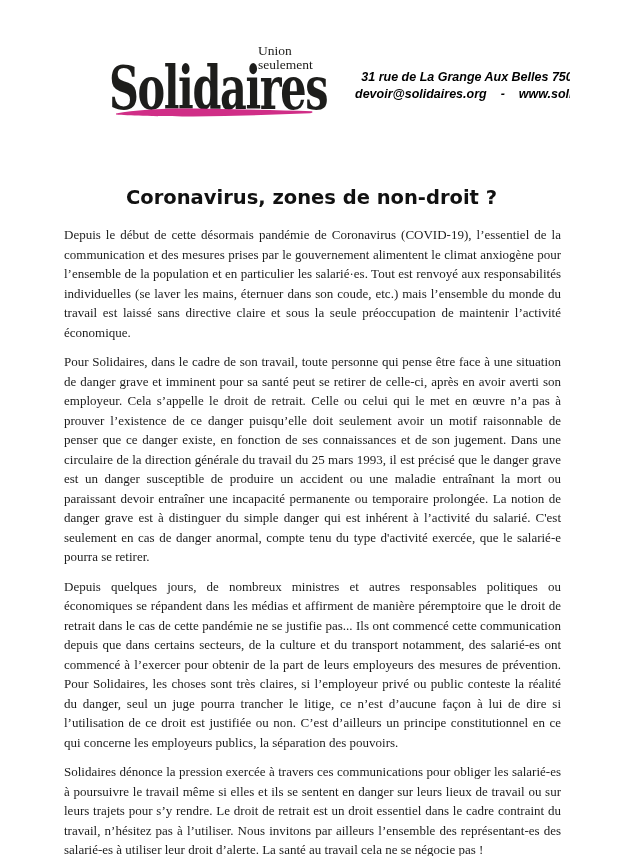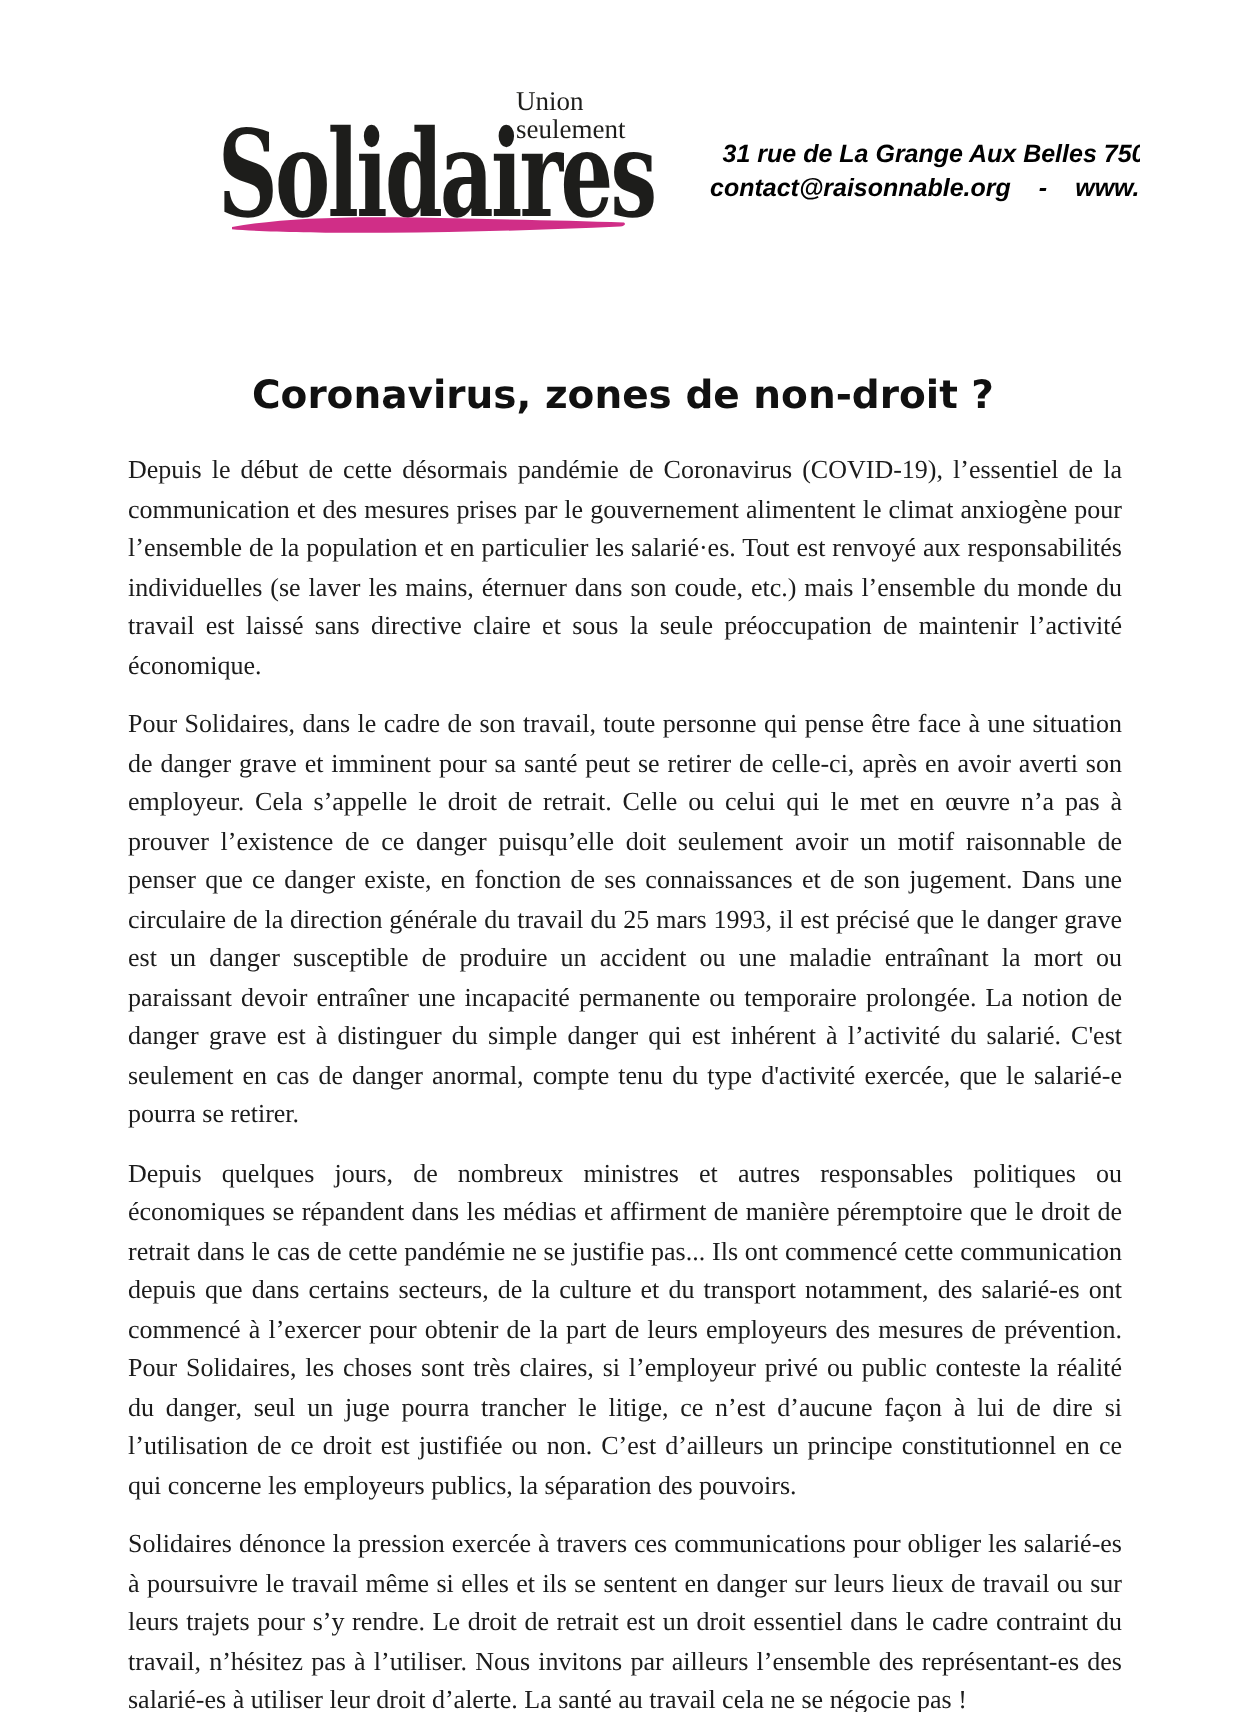--- a/index.html
+++ b/index.html
@@ -79,21 +79,21 @@
         <div>seulement</div>
       </div>
       <div class="logo-wordmark">Solidaires</div>
       <svg class="logo-underline" width="202" height="13" viewBox="0 0 202 13" aria-hidden="true">
         <path d="M3,8.5 C25,4.5 55,3 95,3.8 C135,4.6 170,5.2 199,6.2 C200,7 199.5,7.9 197,8.3 C160,9.9 120,11.2 80,11.4 C48,11.6 16,10.9 3,9.6 Z" fill="#d02e87"></path>
       </svg>
     </div>
 
     <div class="contact">
       <div class="contact-line1">31 rue de La Grange Aux Belles 75010 Paris</div>
-      <div class="contact-line2"><span>contact@raisonnable.org</span><span class="sep">-</span><span>www.solidaires.org</span></div>
+      <div class="contact-line2"><span>devoir@solidaires.org</span><span class="sep">-</span><span>www.solidaires.org</span></div>
     </div>
   </header>
 
   <h1 class="title">Coronavirus, zones de non-droit ?</h1>
 
   <main class="body">
     <p class="para">Depuis le début de cette désormais pandémie de Coronavirus (COVID-19), l’essentiel de la communication et des mesures prises par le gouvernement alimentent le climat anxiogène pour l’ensemble de la population et en particulier les salarié·es. Tout est renvoyé aux responsabilités individuelles (se laver les mains, éternuer dans son coude, etc.) mais l’ensemble du monde du travail est laissé sans directive claire et sous la seule préoccupation de maintenir l’activité économique.</p>
     <p class="para">Pour Solidaires, dans le cadre de son travail, toute personne qui pense être face à une situation de danger grave et imminent pour sa santé peut se retirer de celle-ci, après en avoir averti son employeur. Cela s’appelle le droit de retrait. Celle ou celui qui le met en œuvre n’a pas à prouver l’existence de ce danger puisqu’elle doit seulement avoir un motif raisonnable de penser que ce danger existe, en fonction de ses connaissances et de son jugement. Dans une circulaire de la direction générale du travail du 25 mars 1993, il est précisé que le danger grave est un danger susceptible de produire un accident ou une maladie entraînant la mort ou paraissant devoir entraîner une incapacité permanente ou temporaire prolongée. La notion de danger grave est à distinguer du simple danger qui est inhérent à l’activité du salarié. C'est seulement en cas de danger anormal, compte tenu du type d'activité exercée, que le salarié-e pourra se retirer.</p>
     <p class="para">Depuis quelques jours, de nombreux ministres et autres responsables politiques ou économiques se répandent dans les médias et affirment de manière péremptoire que le droit de retrait dans le cas de cette pandémie ne se justifie pas... Ils ont commencé cette communication depuis que dans certains secteurs, de la culture et du transport notamment, des salarié-es ont commencé à l’exercer pour obtenir de la part de leurs employeurs des mesures de prévention. Pour Solidaires, les choses sont très claires, si l’employeur privé ou public conteste la réalité du danger, seul un juge pourra trancher le litige, ce n’est d’aucune façon à lui de dire si l’utilisation de ce droit est justifiée ou non. C’est d’ailleurs un principe constitutionnel en ce qui concerne les employeurs publics, la séparation des pouvoirs.</p>
     <p class="para">Solidaires dénonce la pression exercée à travers ces communications pour obliger les salarié-es à poursuivre le travail même si elles et ils se sentent en danger sur leurs lieux de travail ou sur leurs trajets pour s’y rendre. Le droit de retrait est un droit essentiel dans le cadre contraint du travail, n’hésitez pas à l’utiliser. Nous invitons par ailleurs l’ensemble des représentant-es des salarié-es à utiliser leur droit d’alerte. La santé au travail cela ne se négocie pas !</p>

